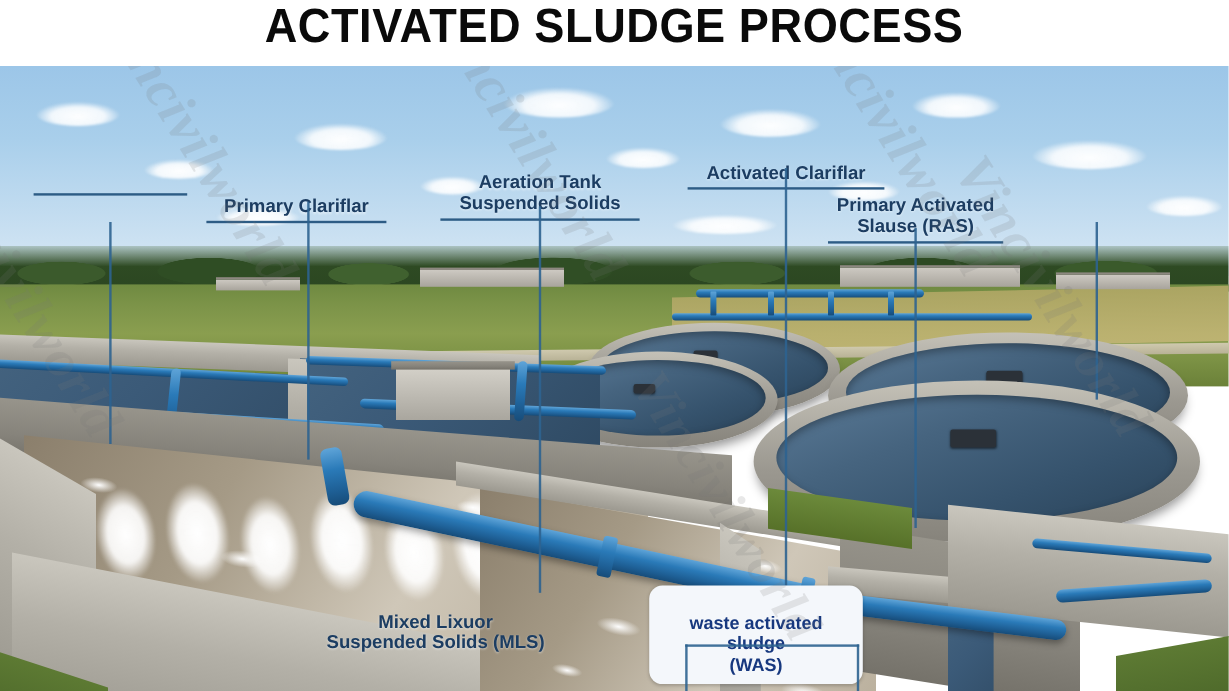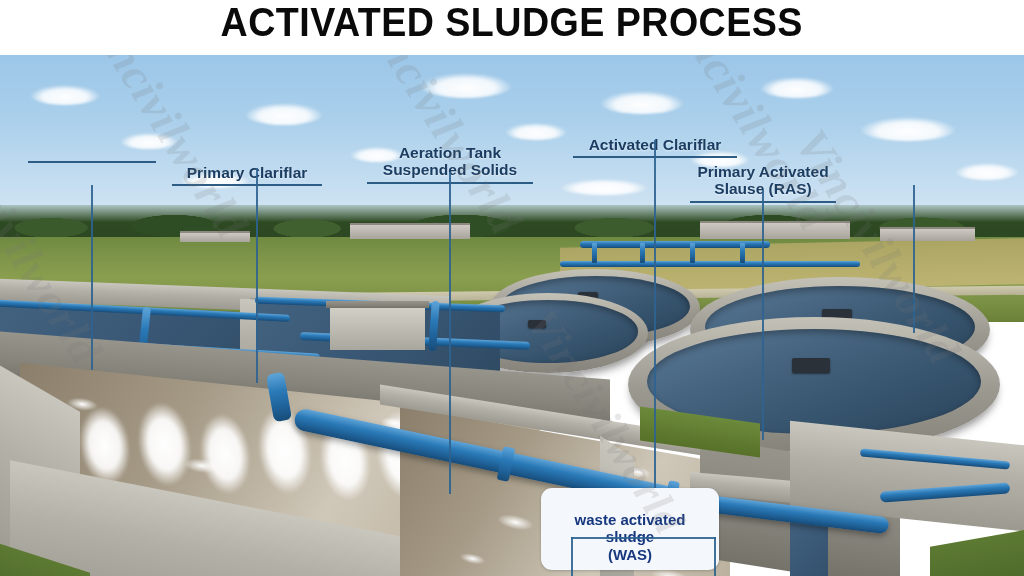--- a/index.html
+++ b/index.html
@@ -361,20 +361,24 @@
 
     <div class="callout center hit" style="left:690px; top:145px; width:146px;">
       <span>Primary Activated
 Slause (RAS)</span>
       <span class="rule"></span>
     </div>
     <div class="leader v" style="left:762px; top:190px; height:250px;"></div>
 
     <div class="leader v" style="left:913px; top:185px; height:148px;"></div>
 
+    <div class="callout center hit" style="left:252px; top:492px; width:222px;">
+      <span>Mixed Lixuor
+Suspended Solids (MLS)</span>
+    </div>
 
     <div class="pill hit" style="left:541px; top:488px; width:178px;">
       <span>waste activated sludge
 (WAS)</span>
     </div>
     <div class="leader v" style="left:571px; top:537px; height:39px;"></div>
     <div class="leader h" style="left:571px; top:537px; width:145px;"></div>
     <div class="leader v" style="left:714px; top:537px; height:39px;"></div>
   </div>
 

